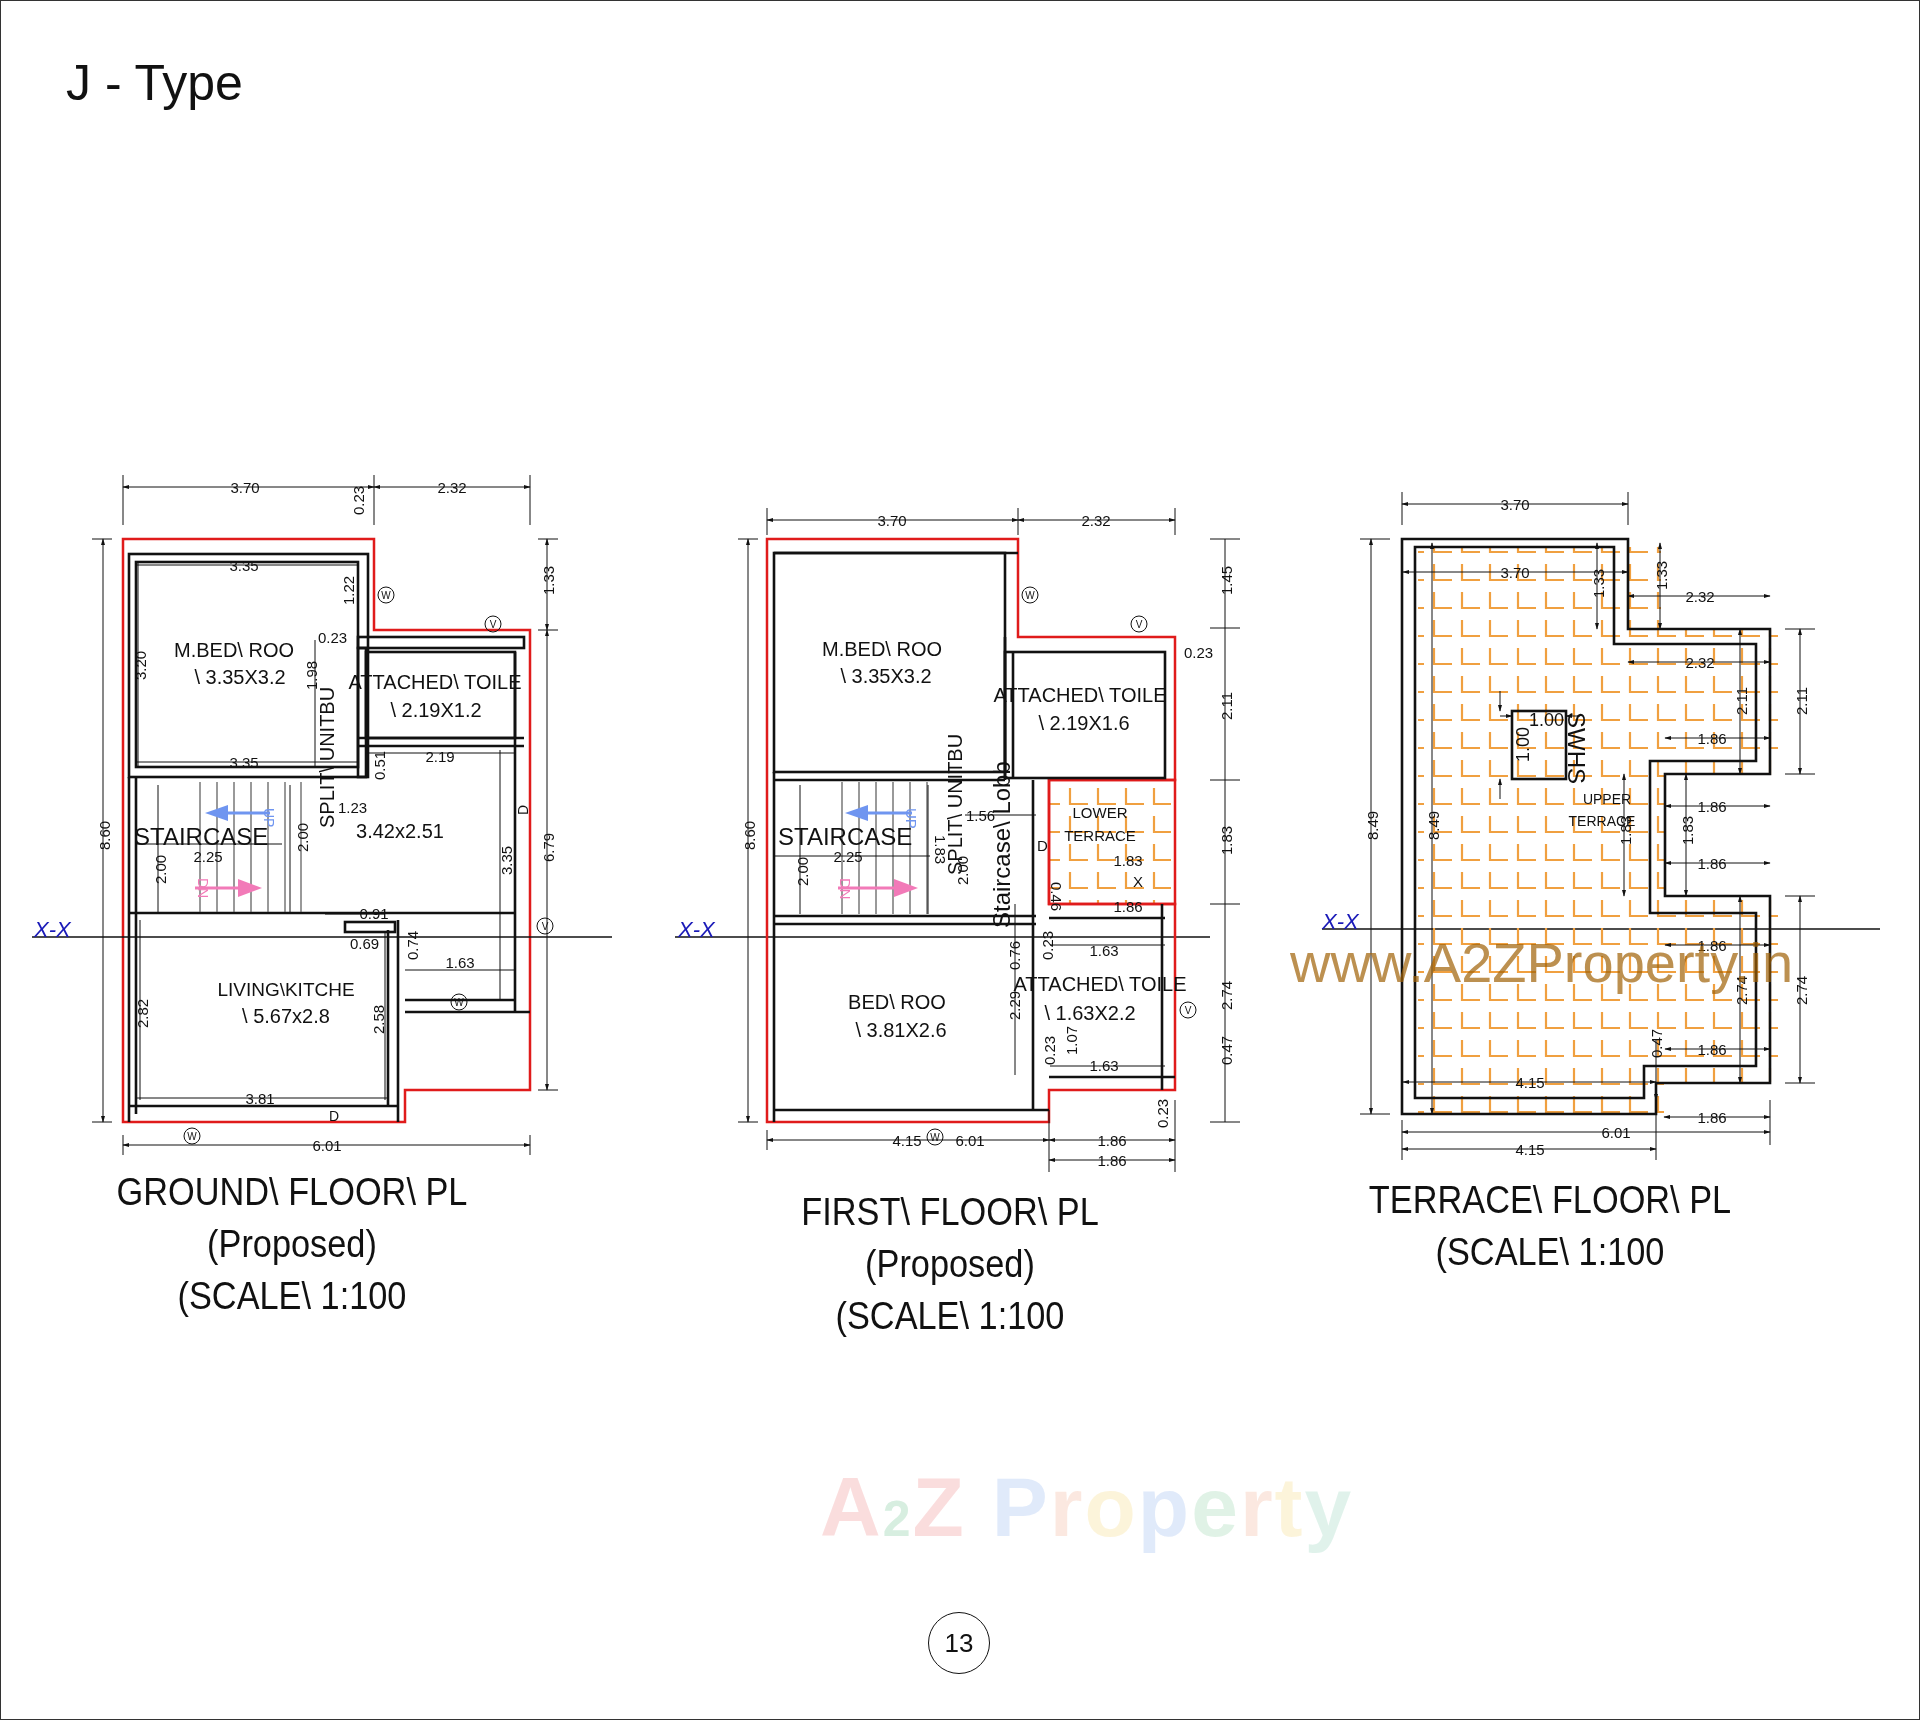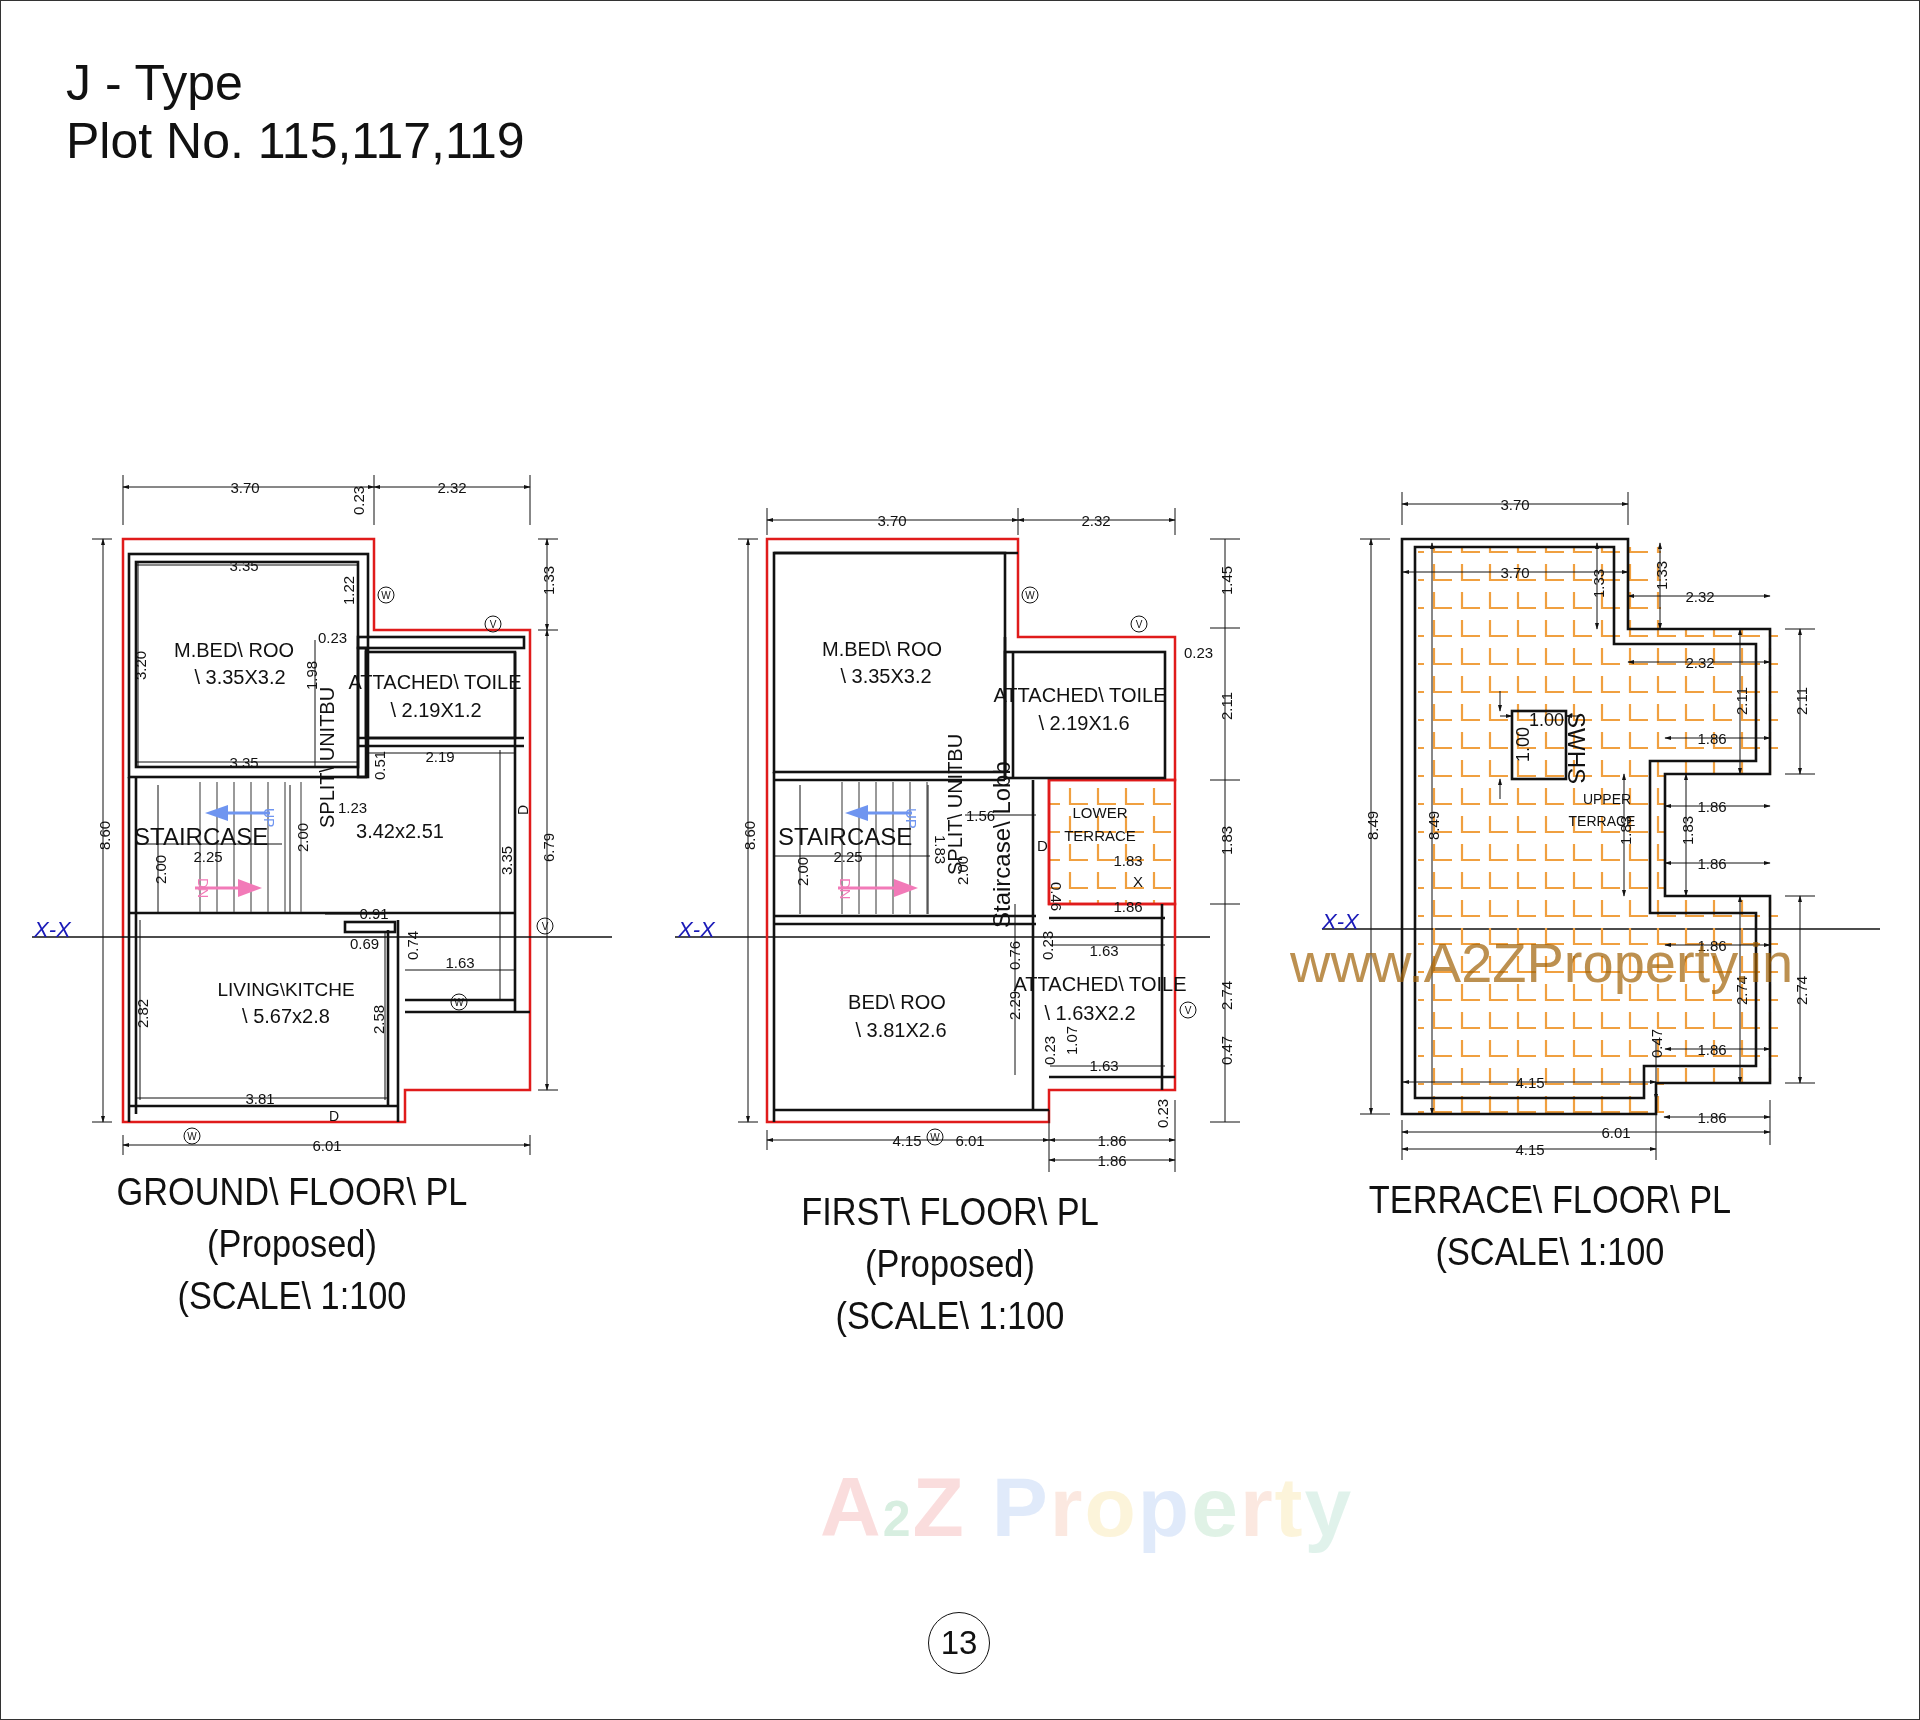--- a/index.html
+++ b/index.html
@@ -1,36 +1,35 @@
 <!DOCTYPE html>
 <html><head>
 <meta charset="utf-8">
 <style>
   html,body{margin:0;padding:0;background:#fff;}
   body{width:1920px;height:1720px;position:relative;overflow:hidden;font-family:"Liberation Sans",sans-serif;color:#111;}
   .frame{position:absolute;left:0;top:0;width:1918px;height:1718px;border:1px solid #333;}
   .title{position:absolute;left:66px;top:54px;font-size:50px;line-height:58px;}
   .caption{position:absolute;text-align:center;font-size:39px;line-height:52px;transform:scaleX(0.88);transform-origin:center top;}
-  .page-no{position:absolute;left:928px;top:1612px;width:60px;height:60px;border:1.5px solid #111;border-radius:50%;display:flex;align-items:center;justify-content:center;font-size:33px;}
+  .page-no{position:absolute;left:928px;top:1612px;width:60px;height:60px;border:1.5px solid #111;border-radius:50%;display:flex;align-items:center;justify-content:center;font-size:26px;}
   .wm-big{position:absolute;left:820px;top:1420px;font-size:84px;font-weight:bold;letter-spacing:2px;opacity:0.35;white-space:nowrap;margin-top:39px;}
   .wm-url{position:absolute;left:1290px;top:930px;font-size:56px;color:#a16207;opacity:0.7;white-space:nowrap;}
   svg{position:absolute;left:0;top:0;}
   .dim{font-family:"Liberation Sans",sans-serif;font-size:15px;fill:#111;}
   .room{font-family:"Liberation Sans",sans-serif;font-size:20px;fill:#111;}
   .small{font-family:"Liberation Sans",sans-serif;font-size:14px;fill:#111;}
   .xx{font-family:"Liberation Sans",sans-serif;font-size:22px;fill:#1a1ab8;font-style:italic;}
 </style>
 </head>
 <body>
 
 <div class="frame"></div>
 
 <div class="title">
   <div>J - Type</div>
-  <div>Plot No. 115,117,119</div>
 </div>
 
 <svg width="1920" height="1720" viewBox="0 0 1920 1720">
   <defs>
     <pattern id="hatch" x="0" y="0" width="28" height="28" patternUnits="userSpaceOnUse">
       <path d="M6 4 V20 H24" stroke="#f0a040" stroke-width="2.2" fill="none"></path>
     </pattern>
     <marker id="arr" viewBox="0 0 10 10" refX="9" refY="5" markerWidth="7" markerHeight="7" orient="auto-start-reverse">
       <path d="M0 2 L10 5 L0 8 z" fill="#111"></path>
     </marker>

